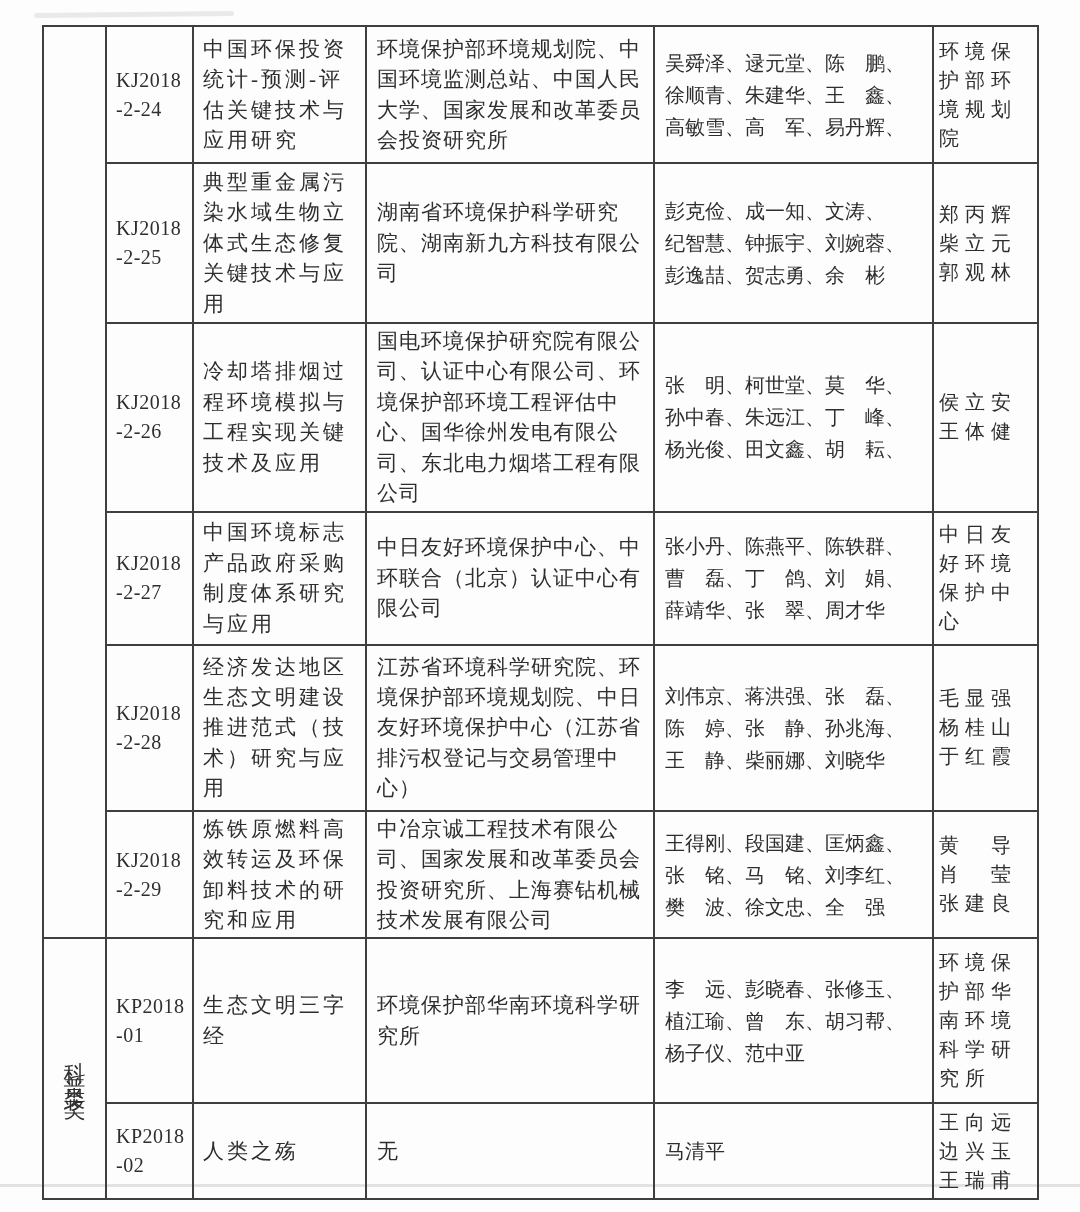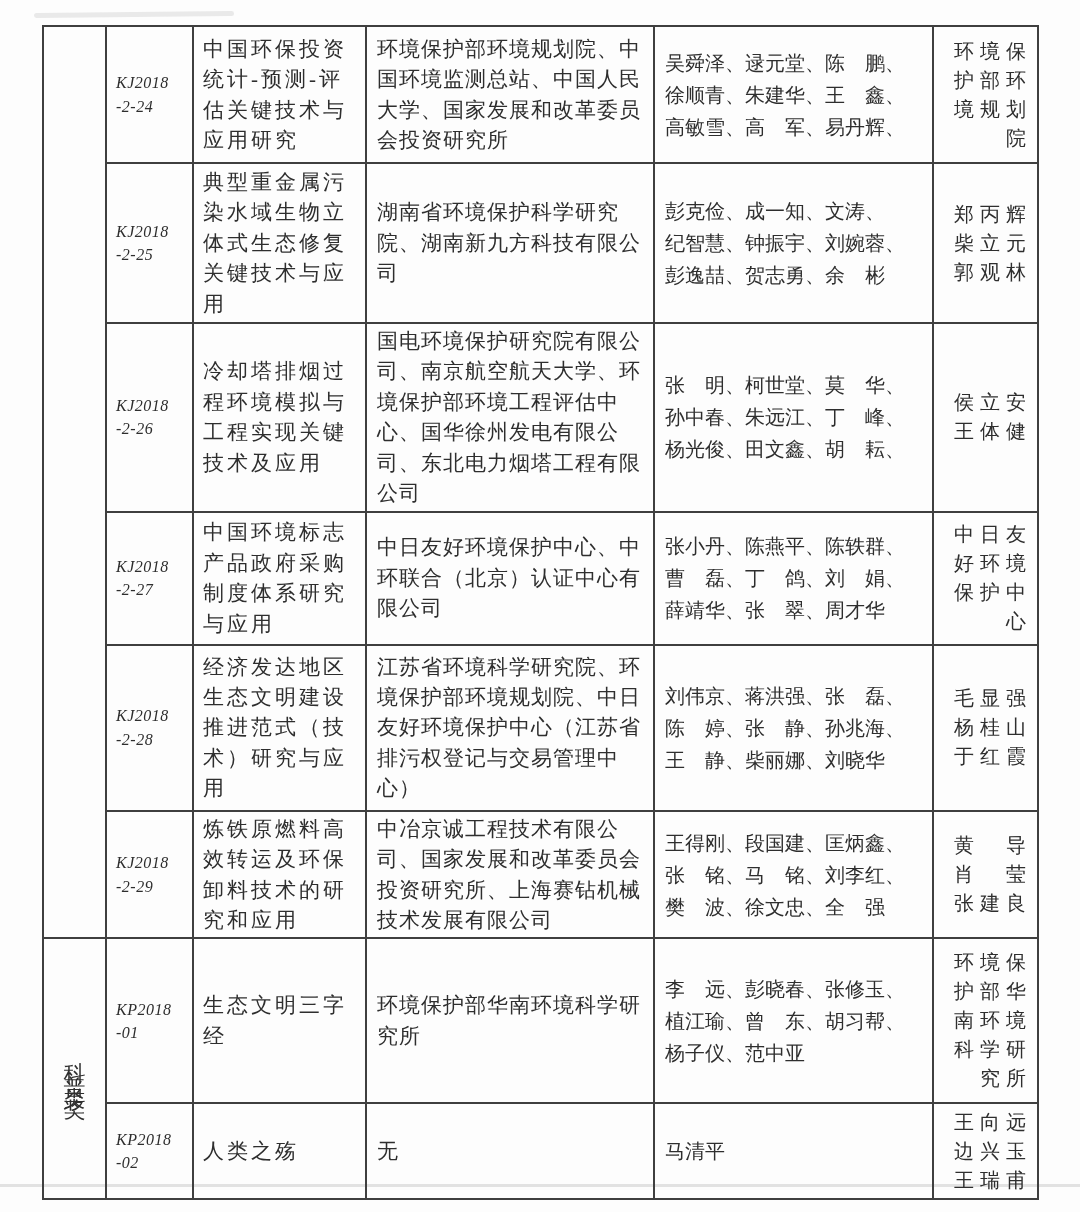--- a/index.html
+++ b/index.html
@@ -25,26 +25,26 @@
     overflow: hidden;
   }
   td.cell-category { padding: 2px; text-align: center; }
   .vertical-label {
     writing-mode: vertical-lr;
     text-orientation: upright;
     margin: 0 auto;
     font-size: 22px;
     letter-spacing: 12px;
   }
-  td.cell-id { font-size: 16px; padding: 2px 6px 2px 9px; letter-spacing: 0.5px; font-style: italic; }
+  td.cell-id { font-size: 20px; padding: 2px 6px 2px 9px; letter-spacing: 0.5px; }
   td.cell-title { letter-spacing: 3px; padding: 2px 9px; margin-left: 16px; }
   td.cell-orgs { letter-spacing: 1px; }
   td.cell-people { font-size: 20px; line-height: 1.6; letter-spacing: 0; }
   td.cell-recommenders {
-    font-size: 20px; text-align: right;
+    font-size: 20px; text-align: left;
     letter-spacing: 6px; padding: 2px 5px; line-height: 1.45;
   }
   
   .artifact { position: absolute; pointer-events: none; }
   .artifact-top {
     left: 34px; top: 12px; width: 200px; height: 5px;
     background: #e9e9e9; border-radius: 3px; transform: rotate(-0.6deg);
   }
   .artifact-bottom {
     left: 0; top: 1184px; width: 1080px; height: 3px;
@@ -89,21 +89,21 @@
 纪智慧、钟振宇、刘婉蓉、
 彭逸喆、贺志勇、余　彬</td>
       <td class="cell-recommenders">郑丙辉
 柴立元
 郭观林</td>
     </tr>
     <tr style="height:165px">
       <td class="cell-id">KJ2018
 -2-26</td>
       <td class="cell-title">冷却塔排烟过程环境模拟与工程实现关键技术及应用</td>
-      <td class="cell-orgs">国电环境保护研究院有限公司、南京航空航天大学、环境保护部环境工程评估中心、国华徐州发电有限公司、东北电力烟塔工程有限公司</td>
+      <td class="cell-orgs">国电环境保护研究院有限公司、认证中心有限公司、环境保护部环境工程评估中心、国华徐州发电有限公司、东北电力烟塔工程有限公司</td>
       <td class="cell-people">张　明、柯世堂、莫　华、
 孙中春、朱远江、丁　峰、
 杨光俊、田文鑫、胡　耘、</td>
       <td class="cell-recommenders">侯立安
 王体健</td>
     </tr>
     <tr style="height:133px">
       <td class="cell-id">KJ2018
 -2-27</td>
       <td class="cell-title">中国环境标志产品政府采购制度体系研究与应用</td>

